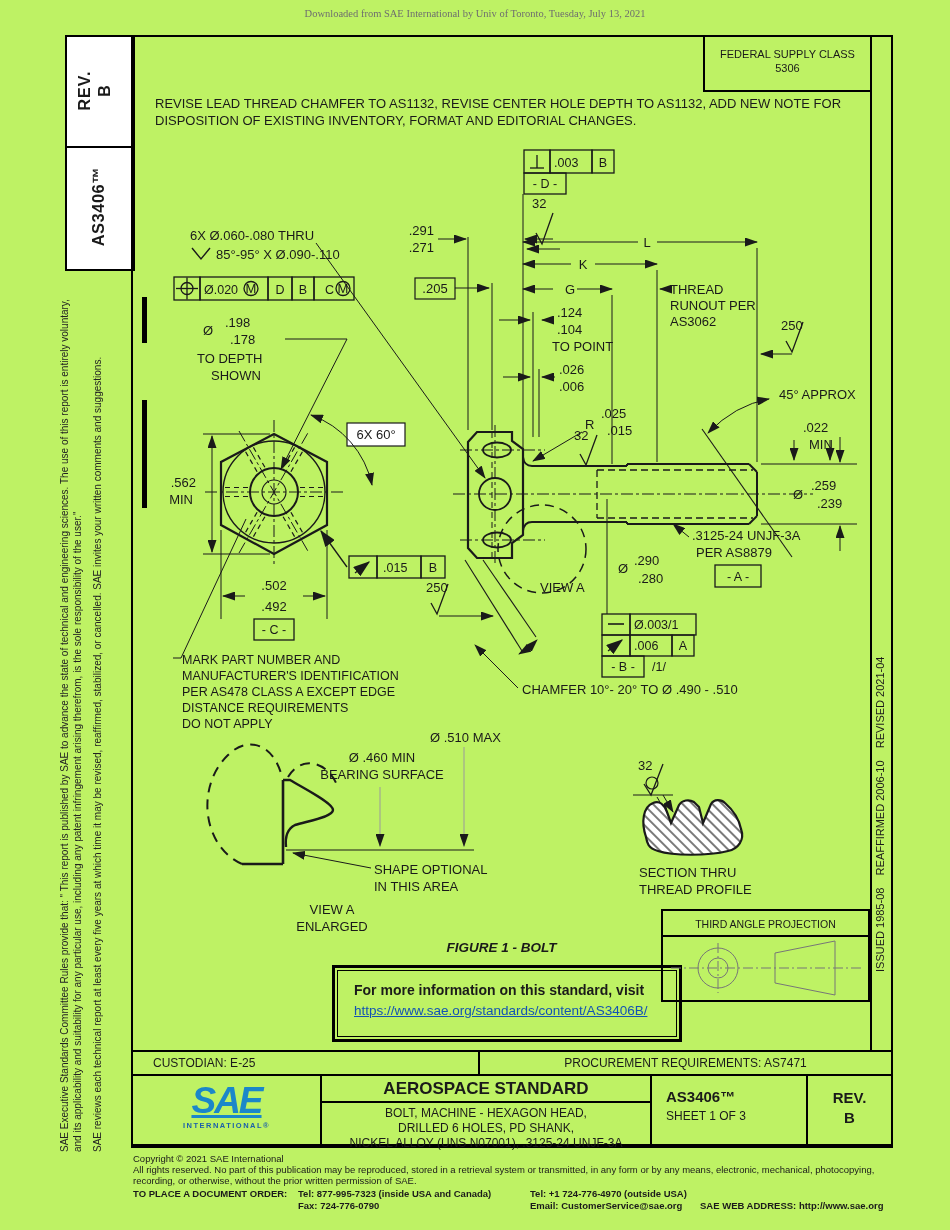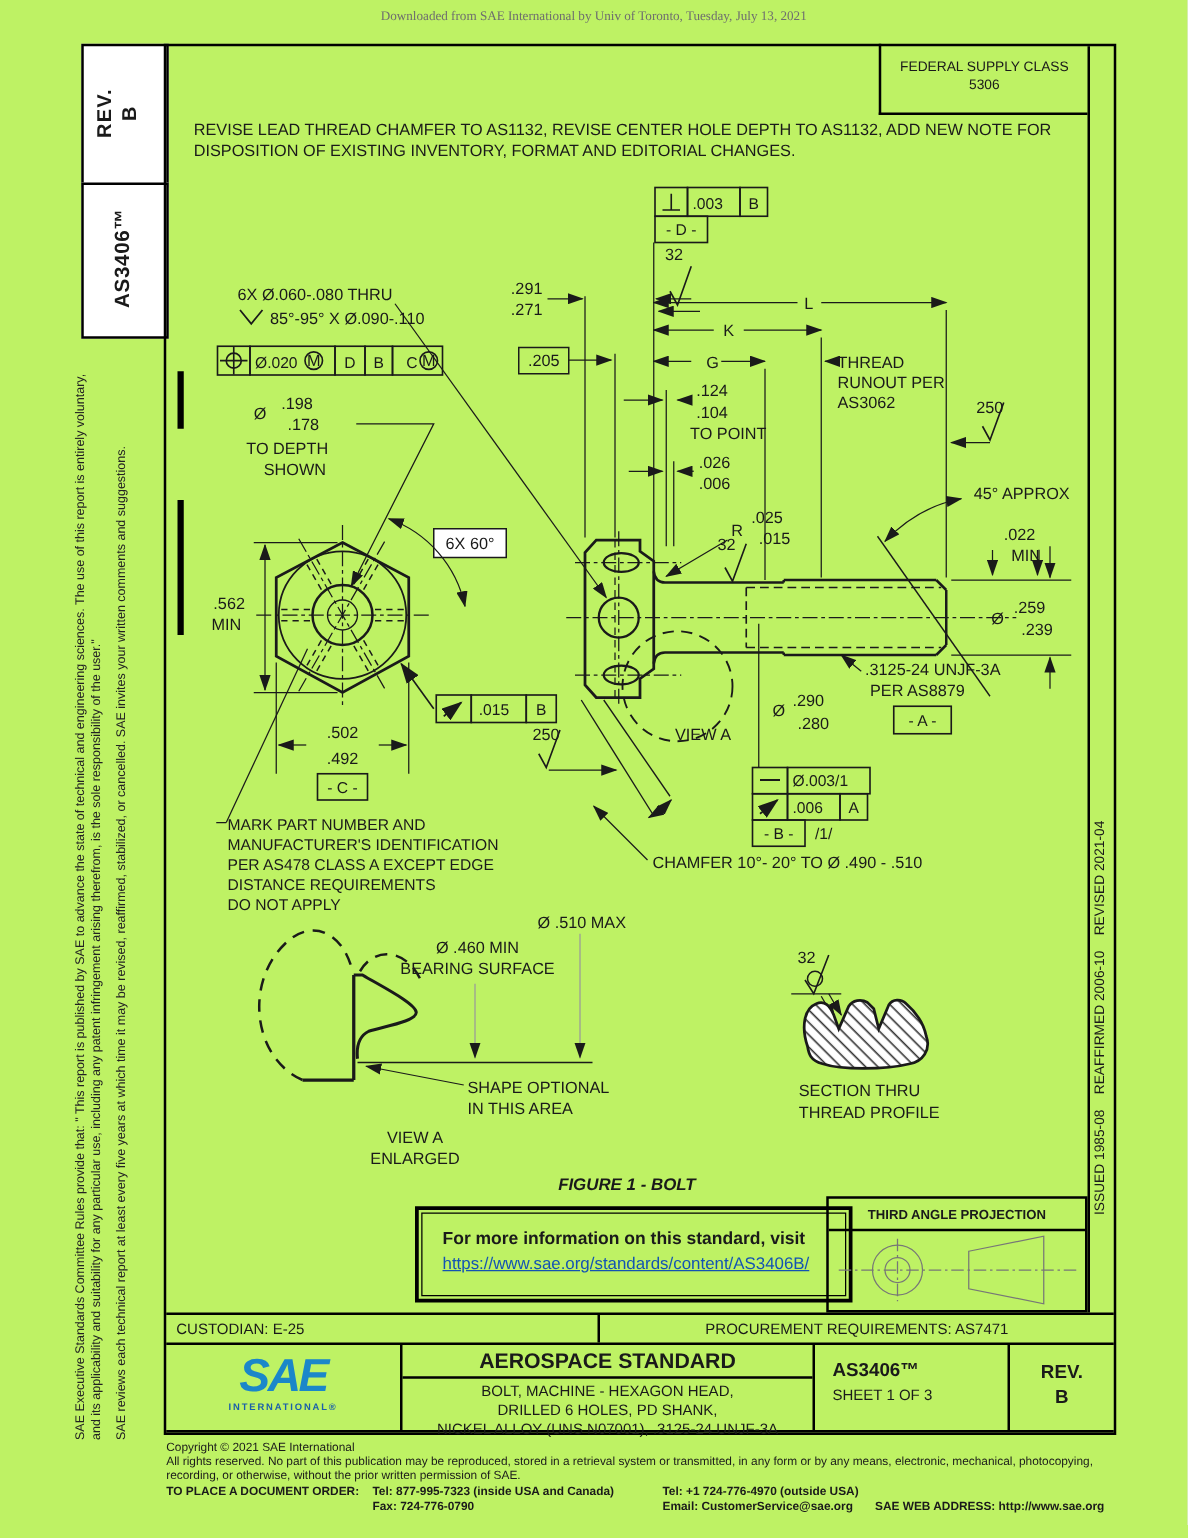--- a/index.html
+++ b/index.html
@@ -16,29 +16,29 @@
   .frame{left:131px;top:35px;width:762px;height:1113px;border:2px solid #000;box-sizing:border-box;}
   .fscbox{left:570px;top:-2px;width:167px;height:57px;border-left:2px solid #000;border-bottom:2px solid #000;box-sizing:border-box;text-align:center;font-size:11px;line-height:14px;padding-top:12px;}
   .rationale-title{left:0;top:33px;width:737px;text-align:center;font-size:13.5px;letter-spacing:.5px;}
   .rationale-text{left:22px;top:58px;width:692px;font-size:13px;line-height:17px;}
   .figcap{left:0;top:903px;width:737px;text-align:center;font-weight:bold;font-style:italic;font-size:13.5px;}
   .infobox-outer{left:199px;top:928px;width:350px;height:77px;border:3px solid #000;box-sizing:border-box;}
   .infobox-inner{position:absolute;left:2px;top:2px;right:2px;bottom:2px;border:1px solid #000;padding:11px 0 0 16px;box-sizing:border-box;}
   .infobox-inner .l1{font-weight:bold;font-size:14px;}
   .infobox-inner .l2{font-size:13.5px;margin-top:5px;}
   .infobox-inner a{color:#1353b4;text-decoration:underline;}
-  .projbox{left:528px;top:920px;width:209px;height:93px;border:2px solid #000;box-sizing:border-box;font-weight:bold;}
+  .projbox{left:528px;top:872px;width:209px;height:93px;border:2px solid #000;box-sizing:border-box;}
   .projlabel{height:26px;border-bottom:2px solid #000;box-sizing:border-box;text-align:center;font-size:10.5px;padding-top:7px;}
   .sidebar-line{left:737px;top:0;width:0;height:1013px;border-left:2px solid #000;}
   .trow1{left:0;top:1013px;width:758px;height:26px;border-top:2px solid #000;border-bottom:2px solid #000;box-sizing:border-box;display:flex;}
-  .tc-cust{width:347px;border-right:2px solid #000;box-sizing:border-box;font-size:12px;display:flex;align-items:center;padding-left:8px;text-align:center;}
+  .tc-cust{width:347px;border-right:2px solid #000;box-sizing:border-box;font-size:12px;display:flex;align-items:center;padding-left:20px;text-align:center;}
   .tc-proc{flex:1;font-size:12px;display:flex;align-items:center;justify-content:center;}
   .trow2{left:0;top:1039px;width:758px;height:70px;display:flex;border-bottom:2px solid #000;box-sizing:border-box;}
   .tc-logo{width:189px;border-right:2px solid #000;box-sizing:border-box;text-align:center;padding-top:6px;}
-  .logo-sae{font-size:37px;font-weight:bold;font-style:italic;color:#1b87c9;letter-spacing:-2px;line-height:38px;}
+  .logo-sae{font-size:37px;font-weight:bold;font-style:italic;color:#1b87c9;letter-spacing:-2px;line-height:38px;text-decoration:underline;}
   .logo-sub{font-size:7.5px;font-weight:bold;color:#1b5faa;letter-spacing:1.5px;margin-top:1px;}
   .tc-title{width:330px;border-right:2px solid #000;box-sizing:border-box;text-align:center;}
   .tc-title .big{font-weight:bold;font-size:17px;padding:3px 0 2px 0;border-bottom:2px solid #000;margin:0 0 3px 0;}
   .tc-title .sub{font-size:12px;line-height:15px;}
   .tc-doc{width:156px;border-right:2px solid #000;box-sizing:border-box;padding:12px 0 0 14px;}
   .tc-doc .num{font-weight:bold;font-size:15px;}
   .tc-doc .sheet{font-size:12px;margin-top:4px;}
   .tc-rev{flex:1;text-align:center;padding-top:12px;font-weight:bold;font-size:15px;line-height:20px;}
   .footer span{position:absolute;font-size:9.5px;white-space:pre;}
   .fb{font-weight:bold;}

